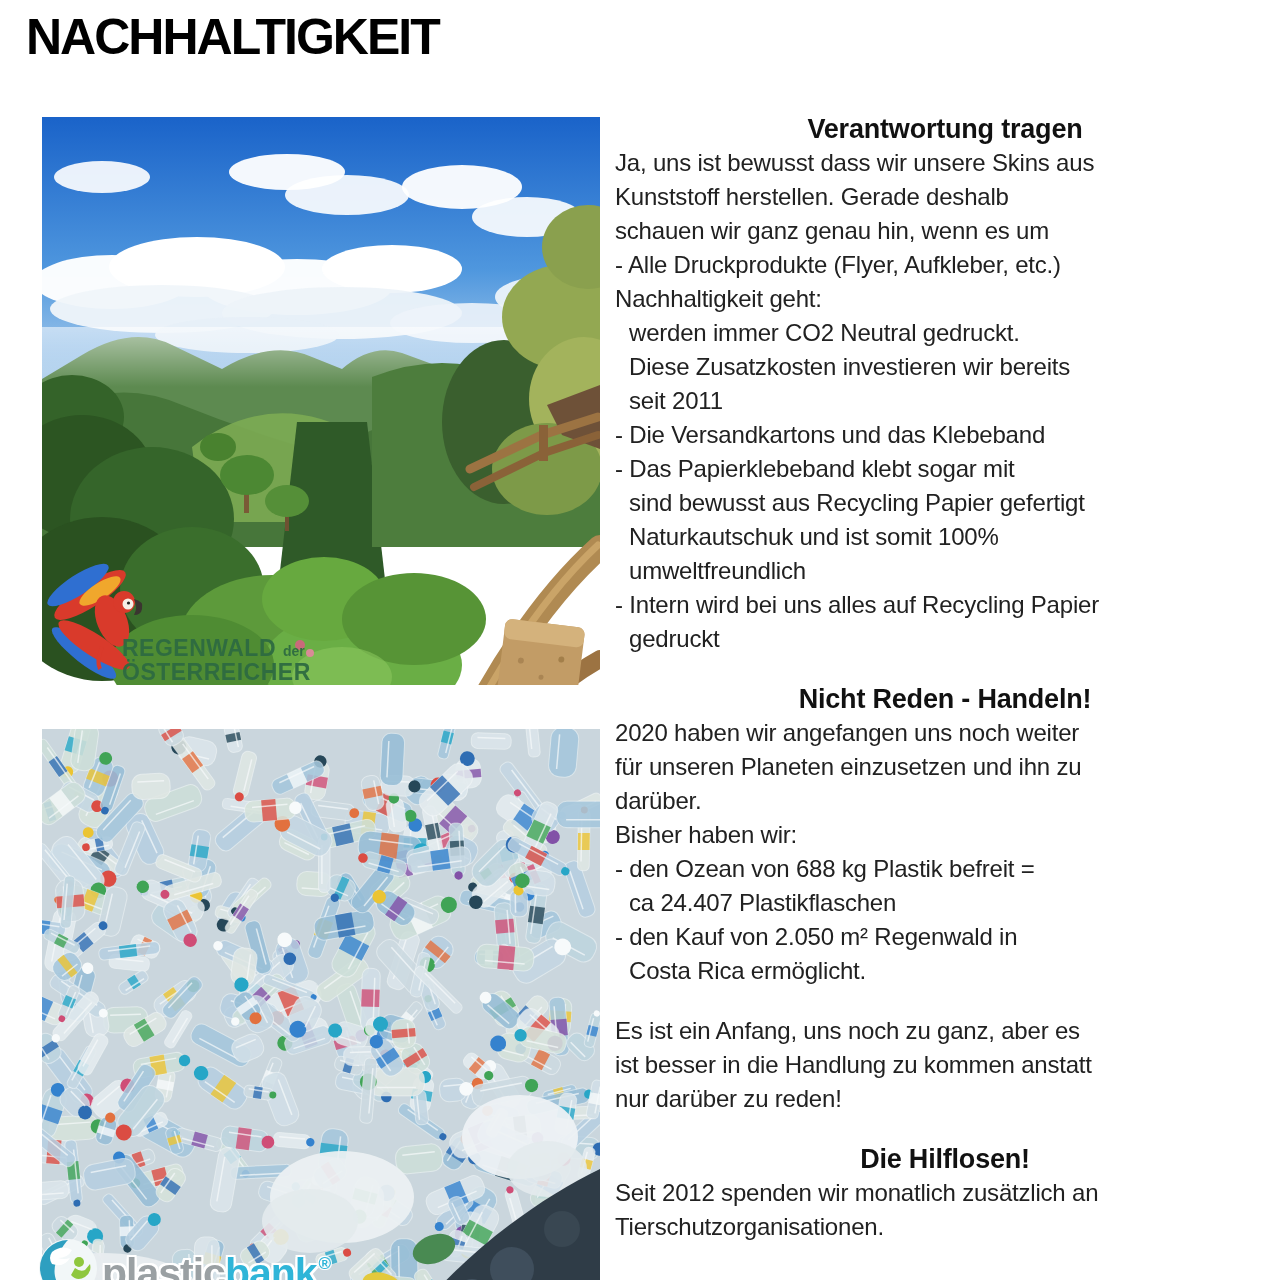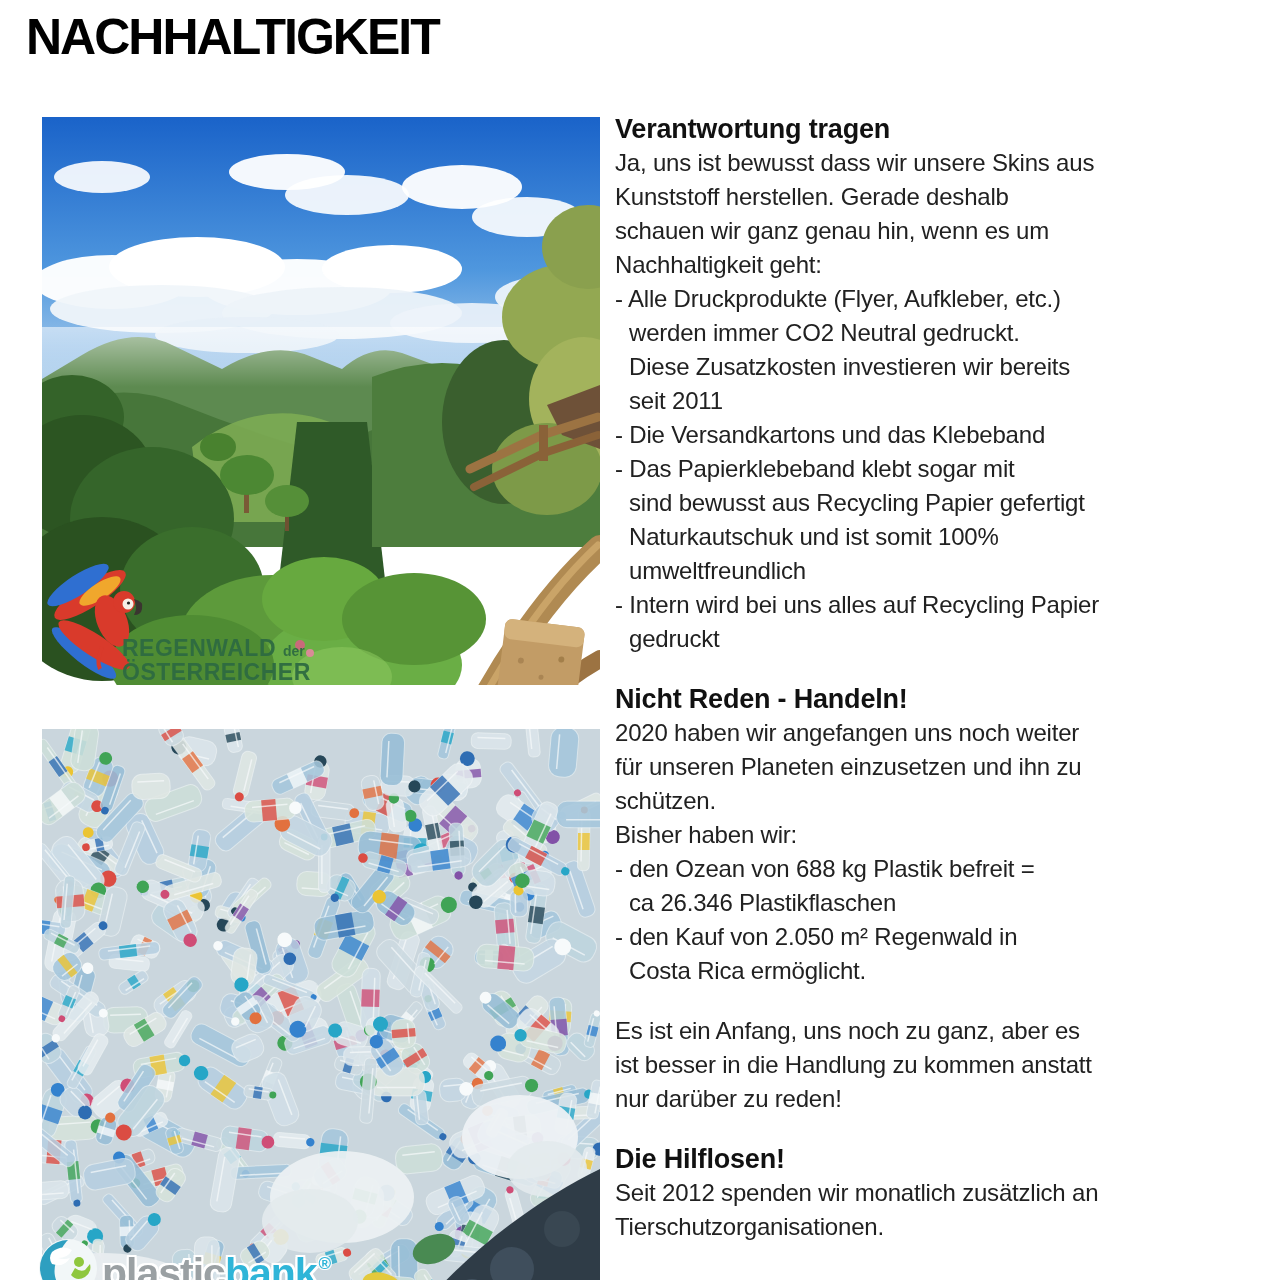--- a/index.html
+++ b/index.html
@@ -61,21 +61,21 @@
     font-size:17px;font-weight:bold;color:var(--plasticbank-cyan);
     vertical-align:18px;margin-left:2px;
     text-shadow:-1px -1px 0 #fff,1px -1px 0 #fff,-1px 1px 0 #fff,1px 1px 0 #fff;
   }
 
   
   .right-col{position:absolute;left:615px;top:112px;width:660px;}
   .right-col section{margin:0 0 26px 0;}
   .sec-heading{
     font-size:27px;font-weight:bold;line-height:34px;color:var(--heading);
-    white-space:nowrap;letter-spacing:-0.2px;
+    white-space:nowrap;letter-spacing:-0.2px;text-align:center;
   }
   .line{
     font-size:24px;line-height:34px;color:var(--text);
     white-space:nowrap;letter-spacing:-0.2px;
   }
   .line.indent{padding-left:14px;}
 </style>
 </head>
 <body>
 
@@ -1866,41 +1866,41 @@
       </div>
     </figure>
   </div>
 
   <div class="right-col">
       <section>
         <div class="sec-heading">Verantwortung tragen</div>
         <div class="line">Ja, uns ist bewusst dass wir unsere Skins aus</div>
         <div class="line">Kunststoff herstellen. Gerade deshalb</div>
         <div class="line">schauen wir ganz genau hin, wenn es um</div>
+        <div class="line">- Alle Druckprodukte (Flyer, Aufkleber, etc.)</div>
         <div class="line">Nachhaltigkeit geht:</div>
-        <div class="line">- Alle Druckprodukte (Flyer, Aufkleber, etc.)</div>
         <div class="line indent">werden immer CO2 Neutral gedruckt.</div>
         <div class="line indent">Diese Zusatzkosten investieren wir bereits</div>
         <div class="line indent">seit 2011</div>
         <div class="line">- Die Versandkartons und das Klebeband</div>
         <div class="line">- Das Papierklebeband klebt sogar mit</div>
         <div class="line indent">sind bewusst aus Recycling Papier gefertigt</div>
         <div class="line indent">Naturkautschuk und ist somit 100%</div>
         <div class="line indent">umweltfreundlich</div>
         <div class="line">- Intern wird bei uns alles auf Recycling Papier</div>
         <div class="line indent">gedruckt</div>
       </section>
       <section>
         <div class="sec-heading">Nicht Reden - Handeln!</div>
         <div class="line">2020 haben wir angefangen uns noch weiter</div>
         <div class="line">für unseren Planeten einzusetzen und ihn zu</div>
-        <div class="line">schützen.</div>
+        <div class="line">darüber.</div>
         <div class="line">Bisher haben wir:</div>
         <div class="line">- den Ozean von 688 kg Plastik befreit =</div>
-        <div class="line indent">ca 26.346 Plastikflaschen</div>
+        <div class="line indent">ca 24.407 Plastikflaschen</div>
         <div class="line">- den Kauf von 2.050 m² Regenwald in</div>
         <div class="line indent">Costa Rica ermöglicht.</div>
       </section>
       <section>
         <div class="line">Es ist ein Anfang, uns noch zu ganz, aber es</div>
         <div class="line">ist besser in die Handlung zu kommen anstatt</div>
         <div class="line">nur darüber zu reden!</div>
       </section>
       <section>
         <div class="sec-heading">Die Hilflosen!</div>

